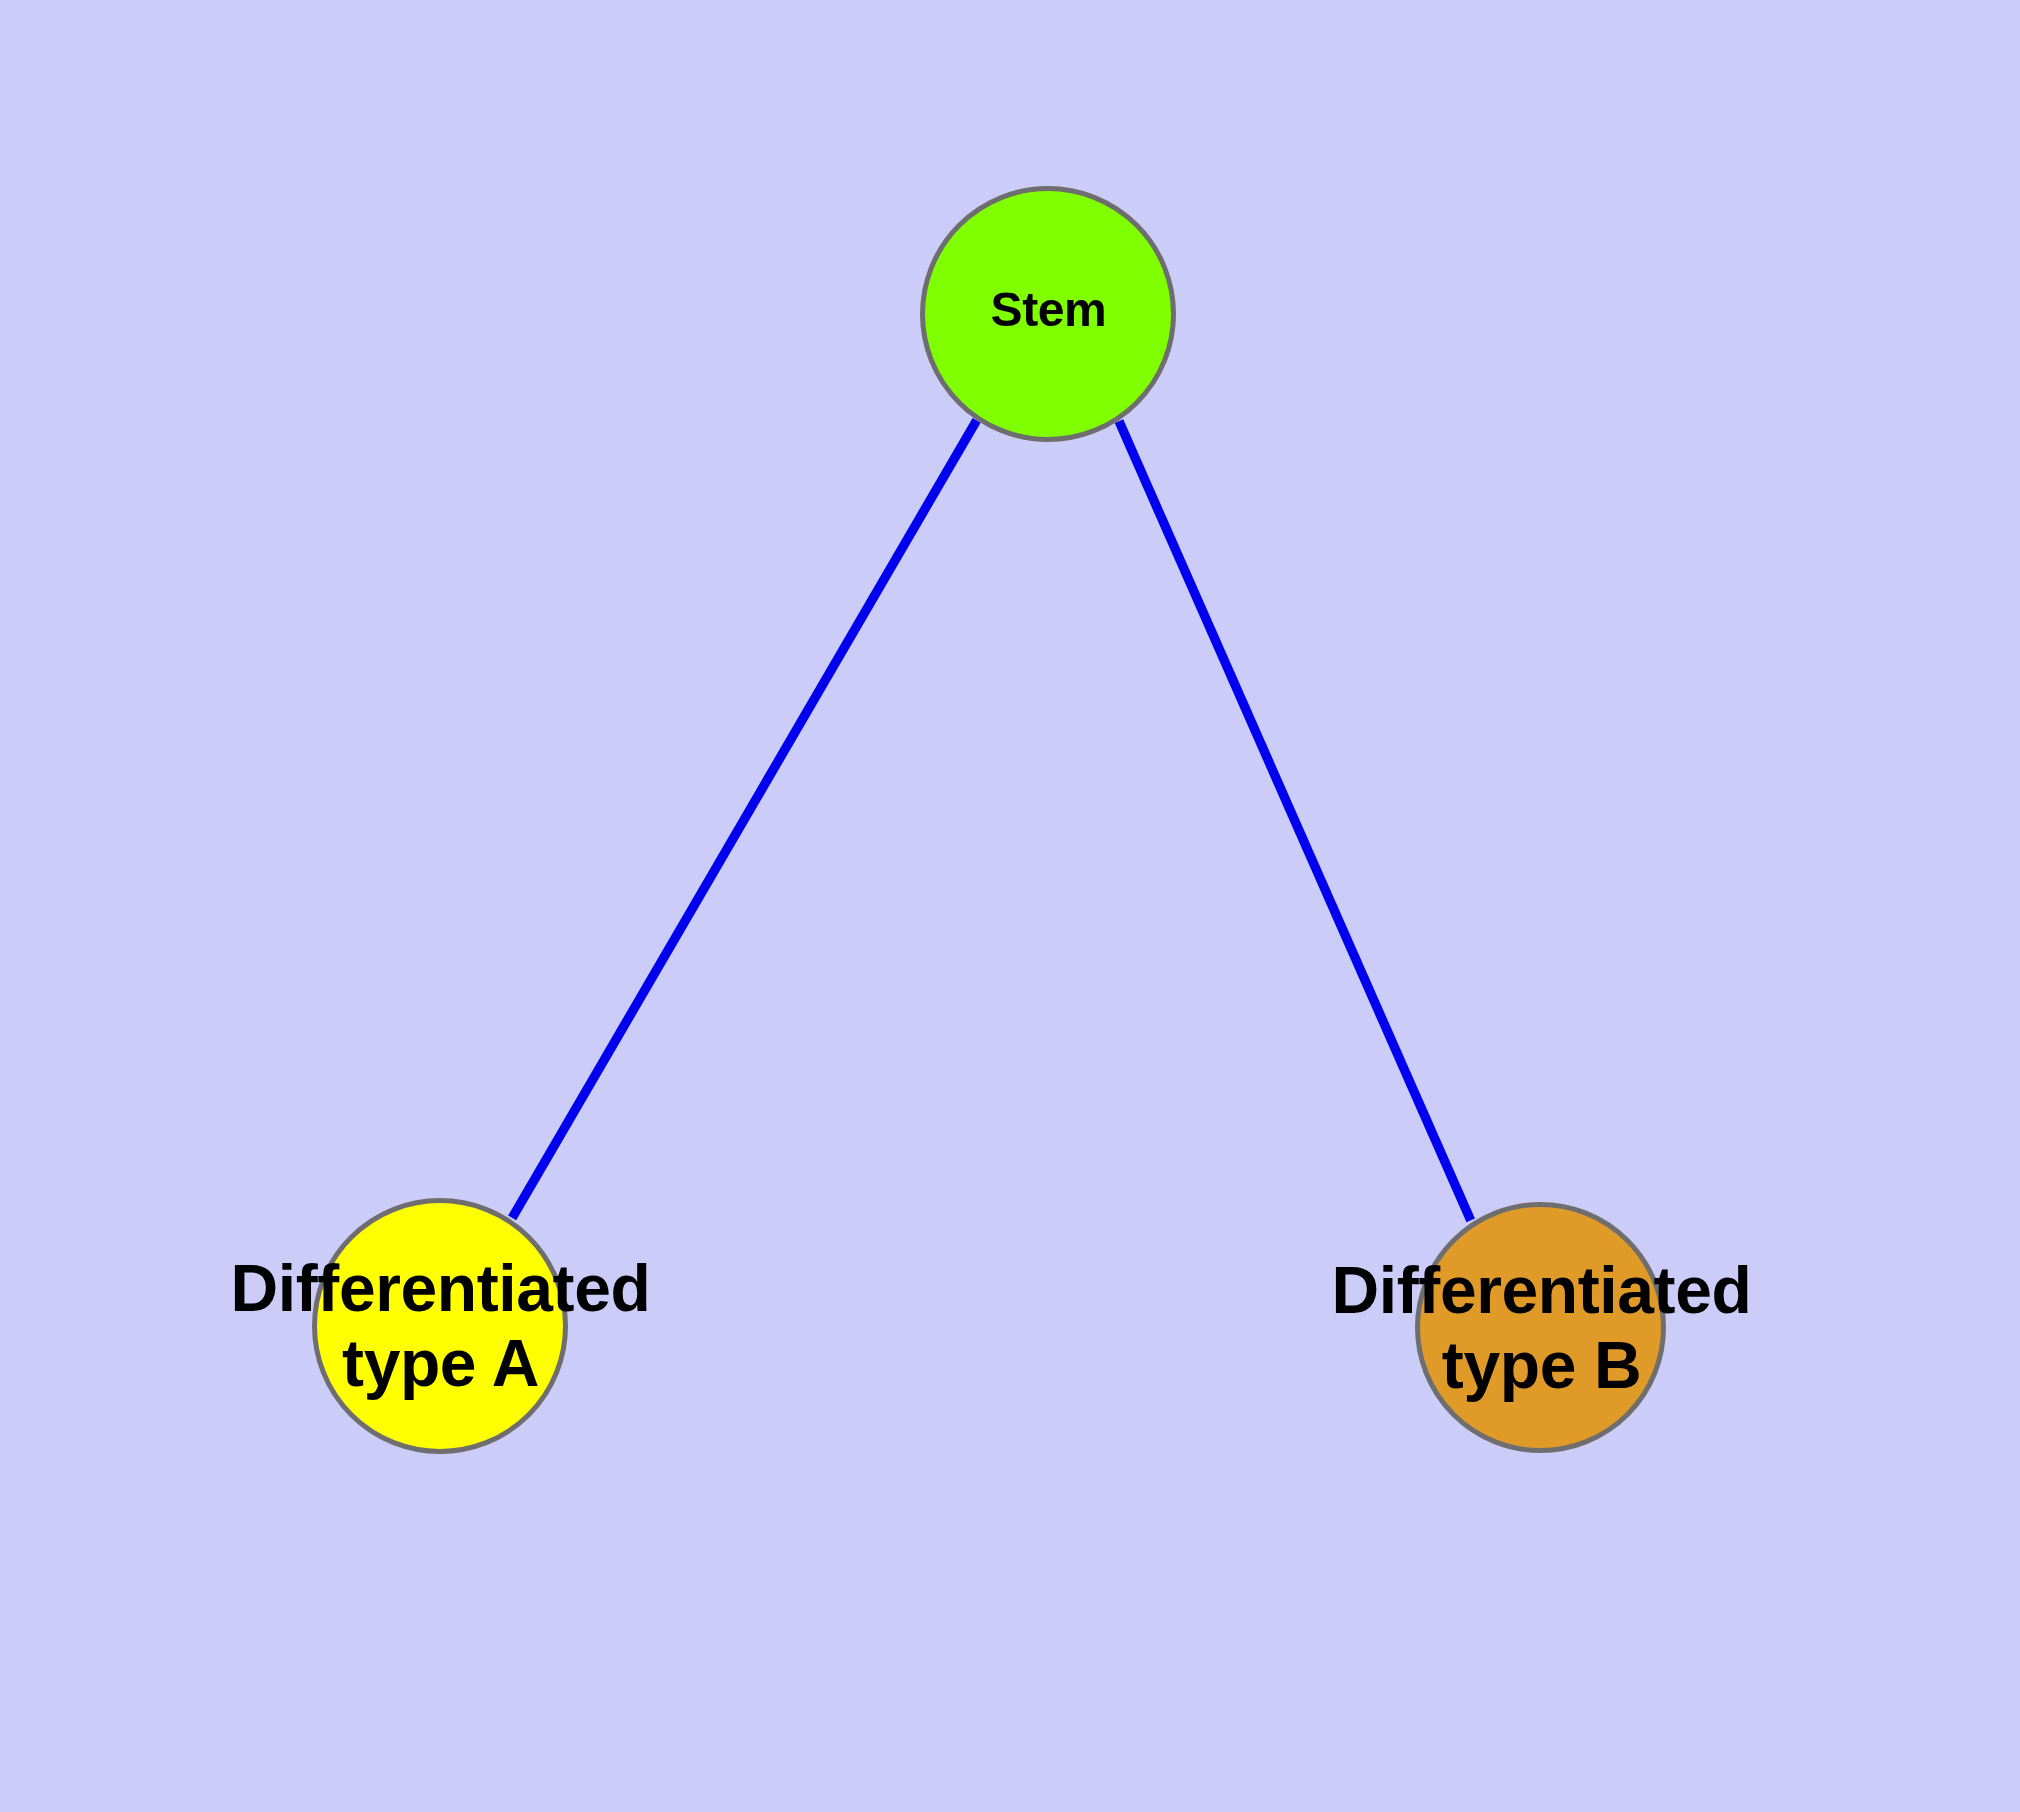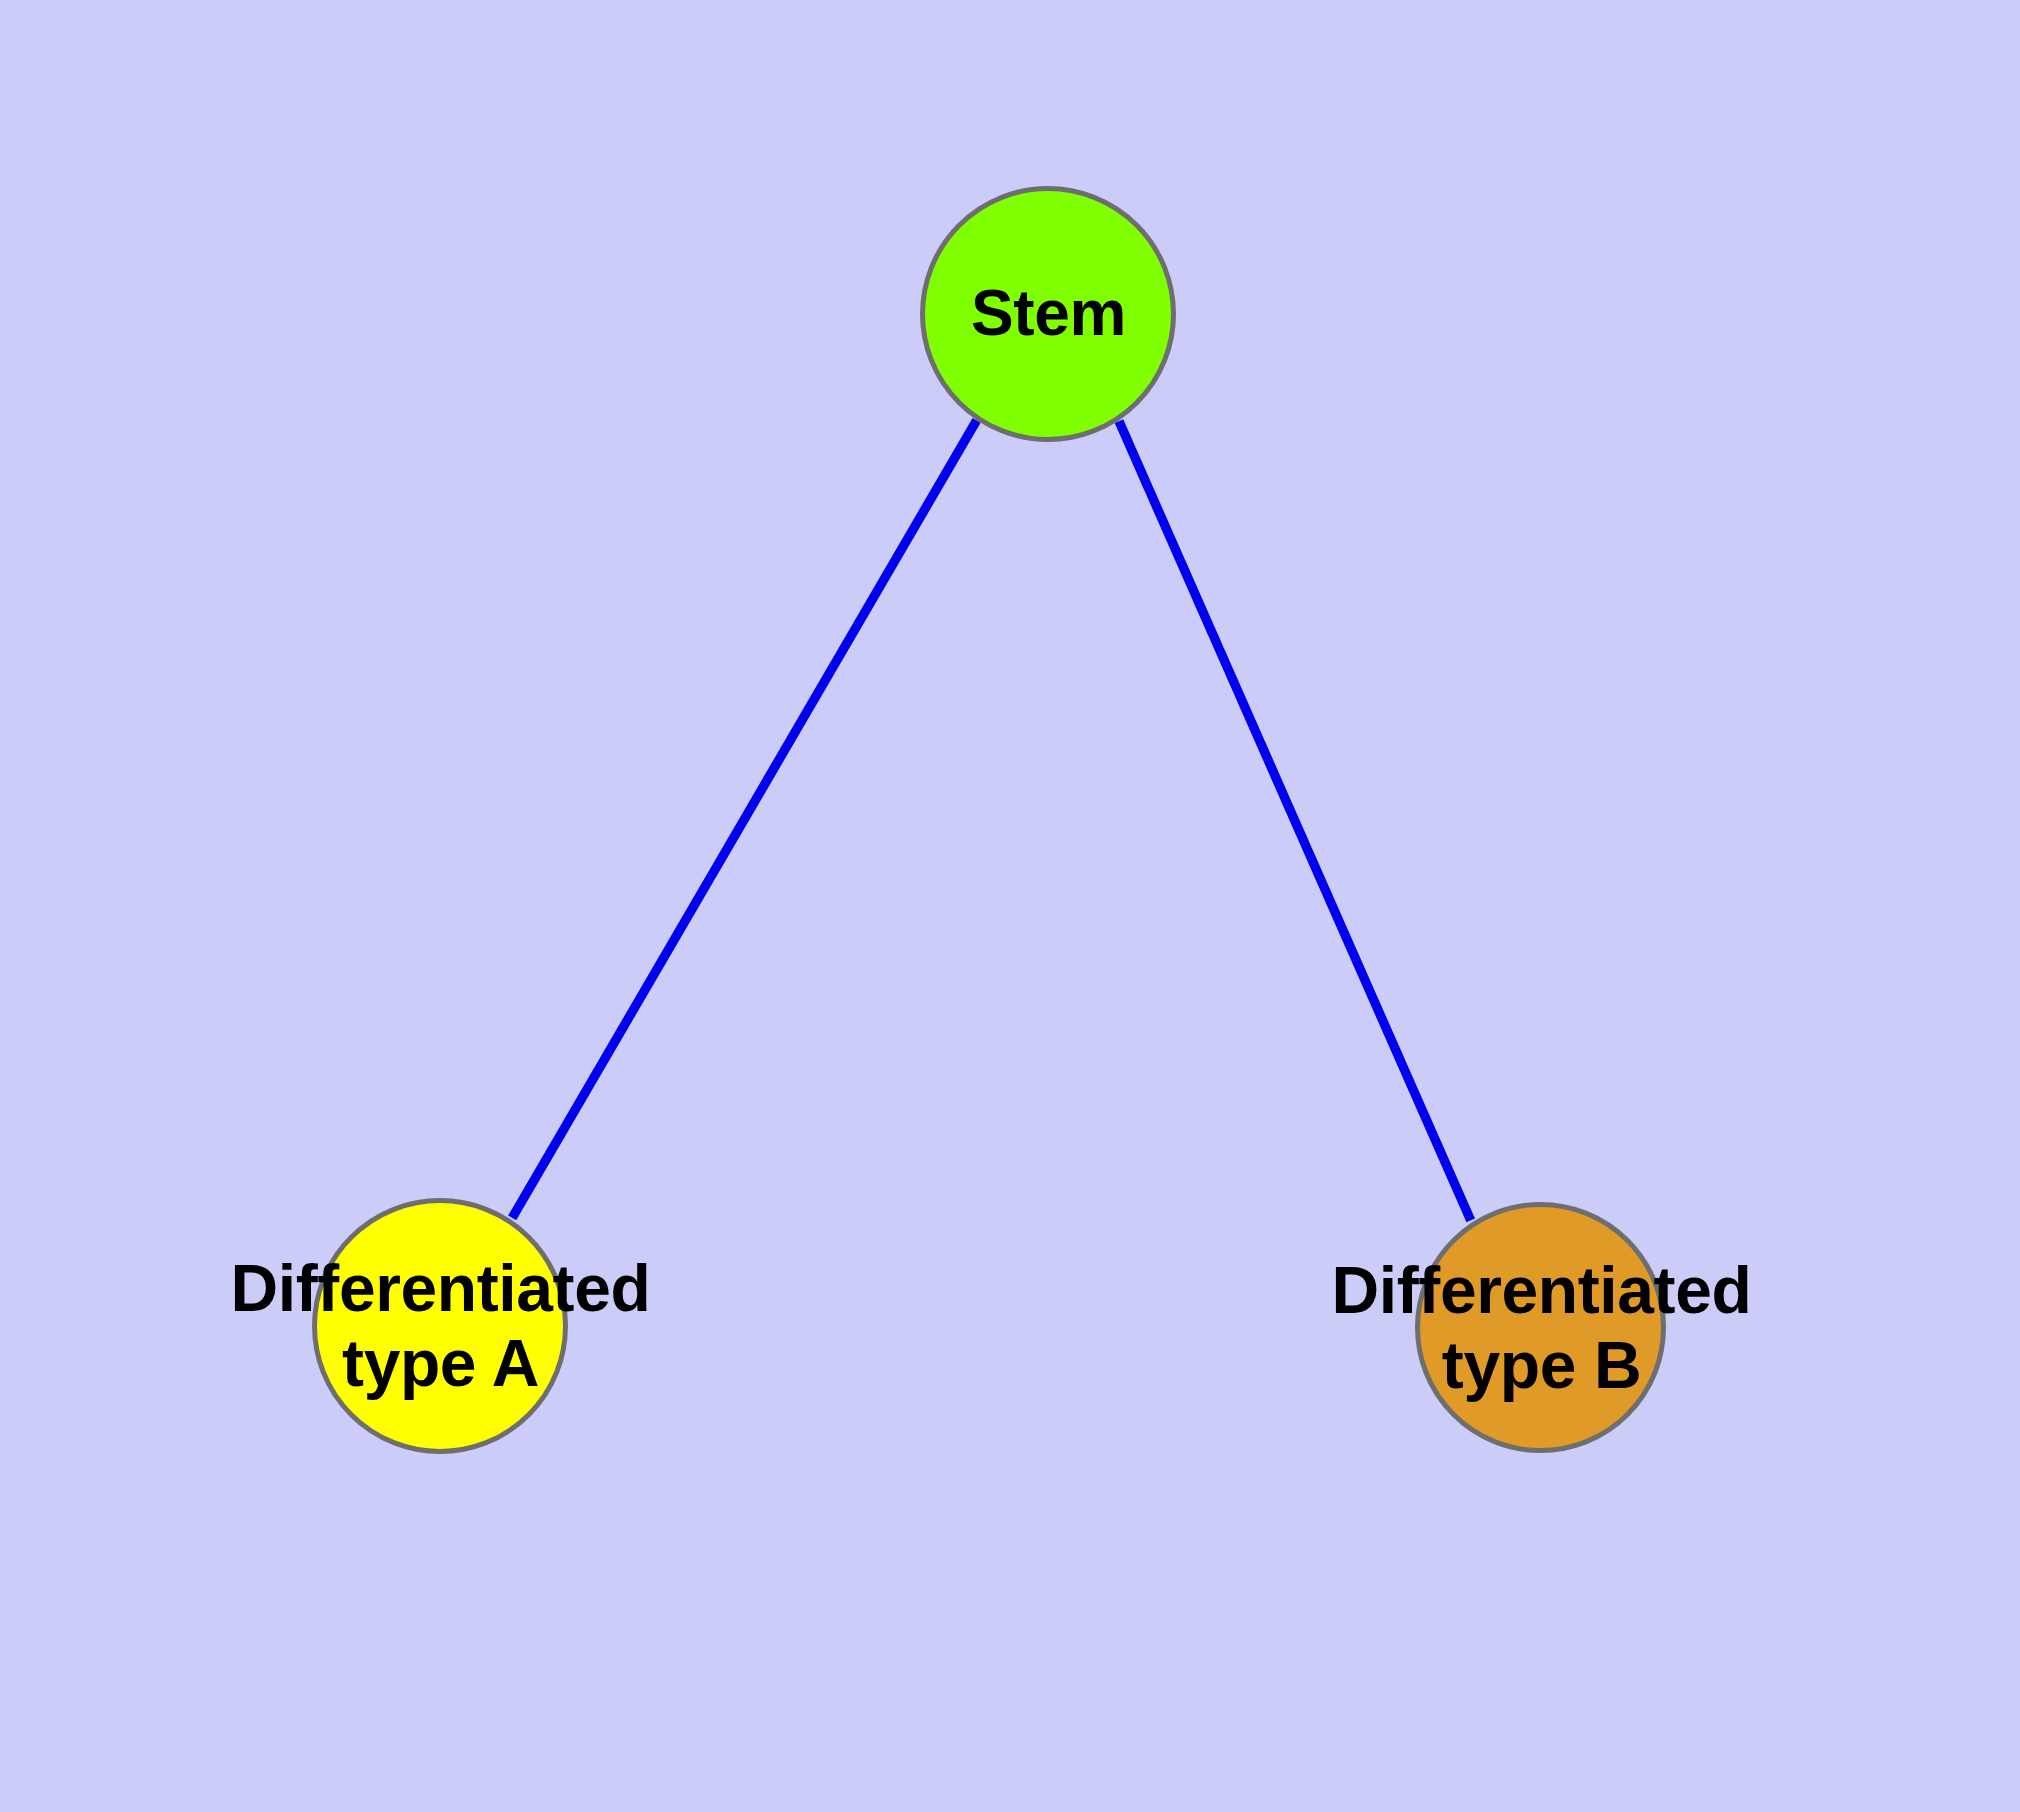--- a/index.html
+++ b/index.html
@@ -58,20 +58,20 @@
 
   <svg id="edge-layer" viewBox="0 0 2384 2138" width="2021" height="1812" xmlns="http://www.w3.org/2000/svg">
     <line x1="1152" y1="496" x2="604" y2="1437" stroke="#0000ee" stroke-width="11" stroke-linecap="butt"></line>
     <line x1="1320" y1="497" x2="1735" y2="1440" stroke="#0000ee" stroke-width="11" stroke-linecap="butt"></line>
   </svg>
 
   <div class="node" style="left: 920px; top: 186px; width: 256px; height: 256px; background: rgb(128, 255, 0); border-color: rgb(110, 110, 110); border-width: 5.1px;"></div>
   <div class="node" style="left: 312px; top: 1198px; width: 256px; height: 256px; background: rgb(255, 255, 0); border-color: rgb(110, 110, 110); border-width: 5.1px;"></div>
   <div class="node" style="left: 1415px; top: 1202px; width: 251px; height: 251px; background: rgb(224, 154, 40); border-color: rgb(110, 110, 110); border-width: 5.1px;"></div>
 
-  <div class="node-label" style="font-size: 64px; color: rgb(0, 0, 0); width: 1187px; left: 455px; top: 277px;">Stem</div>
+  <div class="node-label" style="font-size: 48px; color: rgb(0, 0, 0); width: 1187px; left: 455px; top: 283px;">Stem</div>
   <div class="node-label" style="font-size: 66px; color: rgb(0, 0, 0); width: 1187px; left: -153px; top: 1251px;">Differentiated
 type A</div>
   <div class="node-label" style="font-size: 66px; color: rgb(0, 0, 0); width: 1187px; left: 948px; top: 1253px;">Differentiated
 type B</div>
 
 </div>
 
 
 </body></html>

